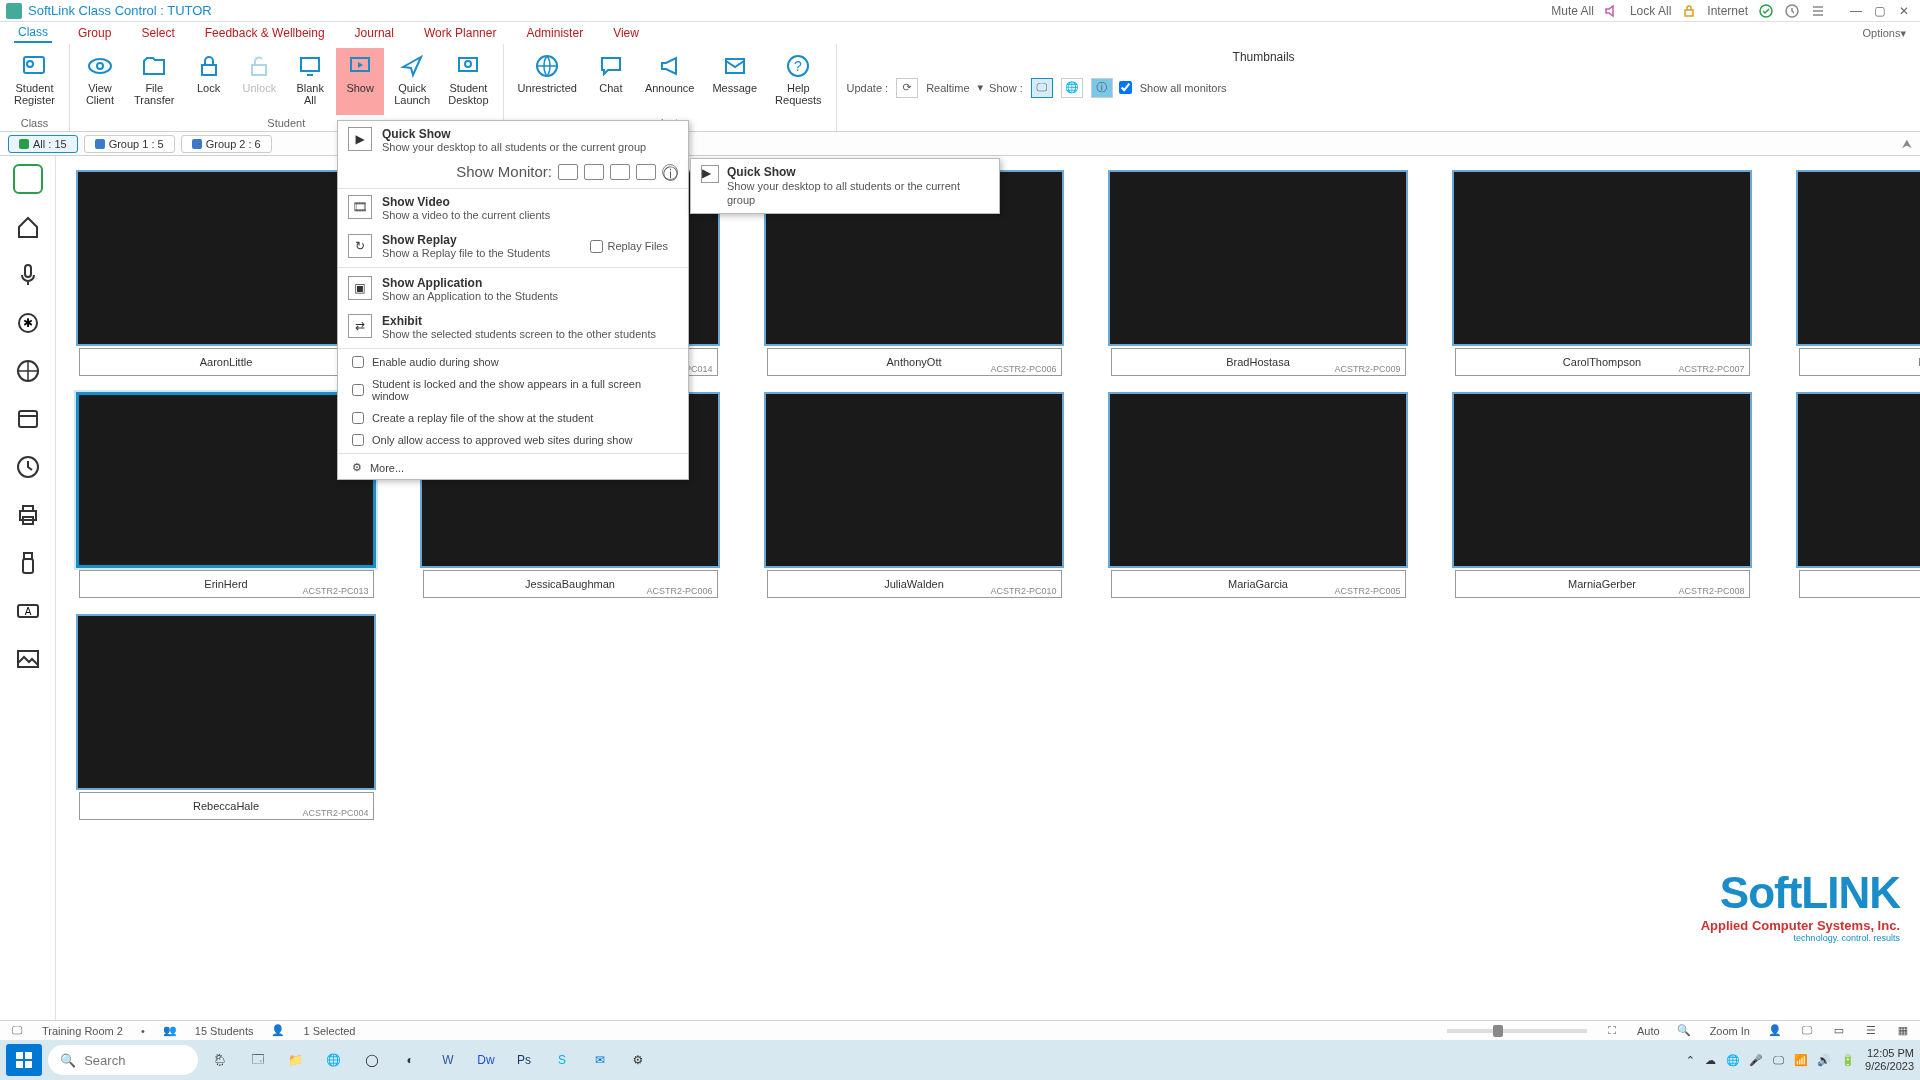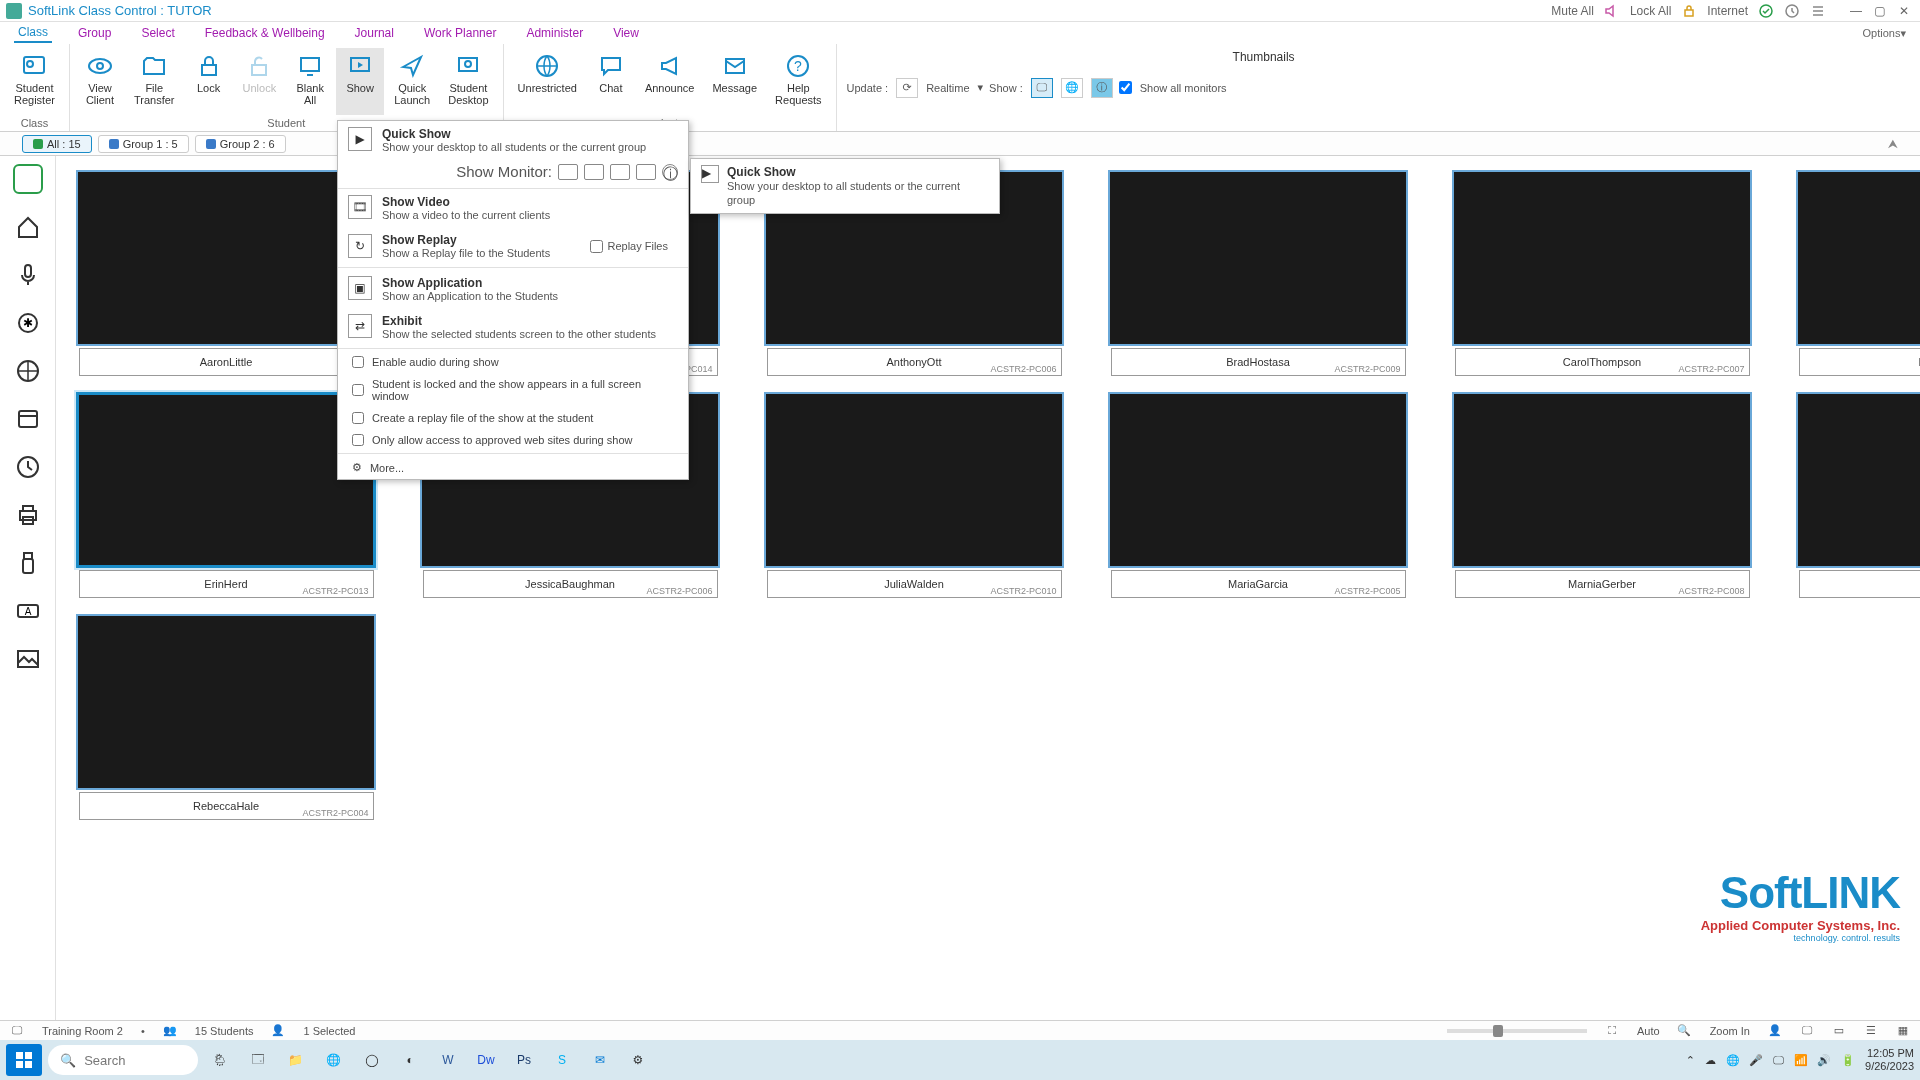--- a/index.html
+++ b/index.html
@@ -10,21 +10,21 @@
 .titlebar .app-icon { width: 16px; height: 16px; background: #4a9; border-radius: 2px; margin-right: 6px; }
 .titlebar .title { color: #1a8cc8; font-size: 13px; flex: 1; }
 .titlebar .right-controls { display: flex; align-items: center; gap: 10px; }
 .titlebar .right-controls span { color: #666; font-size: 12px; }
 .titlebar .ic { width: 16px; height: 16px; display: inline-flex; align-items: center; justify-content: center; }
 .win-btns { display: flex; gap: 4px; margin-left: 10px; }
 .win-btn { width: 20px; height: 16px; display: flex; align-items: center; justify-content: center; color: #666; }
 
 
 .menubar { height: 22px; display: flex; align-items: center; padding: 0 14px; gap: 22px; background: #fff; }
-.menubar .menu-item { font-size: 12px; color: #a21caf; padding: 2px 4px; }
+.menubar .menu-item { font-size: 12px; color: #b91c1c; padding: 2px 4px; }
 .menubar .menu-item.active { border-bottom: 2px solid #1a8cc8; color: #1a8cc8; }
 .menubar .spacer { flex: 1; }
 .menubar .options { font-size: 11px; color: #666; }
 
 
 .ribbon { height: 88px; background: #fff; border-bottom: 1px solid #d0d0d0; display: flex; }
 .ribbon-group { display: flex; flex-direction: column; border-right: 1px solid #e0e0e0; padding: 4px 6px 2px; }
 .ribbon-group .buttons { display: flex; flex: 1; gap: 2px; }
 .ribbon-group .group-label { text-align: center; font-size: 11px; color: #666; padding-top: 2px; }
 .ribbon-btn { display: flex; flex-direction: column; align-items: center; justify-content: flex-start; padding: 4px 8px; min-width: 48px; cursor: pointer; }
@@ -32,21 +32,21 @@
 .ribbon-btn .lbl { font-size: 11px; text-align: center; line-height: 12px; color: #333; white-space: pre-line; }
 .ribbon-btn.disabled .lbl { color: #bbb; }
 .ribbon-btn.disabled .ico svg { opacity: .35; }
 
 .ribbon-right { display: flex; padding: 6px 10px; gap: 6px; flex: 1; }
 .ribbon-right .row { display: flex; align-items: center; gap: 8px; font-size: 11px; color: #555; }
 .small-toggle { width: 22px; height: 20px; border: 1px solid #ccc; display: flex; align-items: center; justify-content: center; background: #fff; }
 .small-toggle.active { background: #d6ecf8; border-color: #1a8cc8; }
 
 
-.group-tabs { height: 24px; border-bottom: 1px solid #d0d0d0; display: flex; align-items: center; padding: 0 22px; gap: 6px; background: #fdfdfd; }
+.group-tabs { height: 24px; border-bottom: 1px solid #d0d0d0; display: flex; align-items: center; padding: 0 8px; gap: 6px; background: #fdfdfd; }
 .group-tab { display: flex; align-items: center; gap: 4px; padding: 2px 10px; border: 1px solid #ccc; border-radius: 3px; font-size: 11px; background: #fff; }
 .group-tab.active { background: #eaf4fb; border-color: #1a8cc8; }
 .group-tab .dot { width: 10px; height: 10px; border-radius: 2px; }
 
 
 .main { display: flex; height: calc(100% - 22px - 22px - 88px - 24px - 20px - 40px); }
 .side-rail { width: 56px; background: #fff; border-right: 1px solid #e0e0e0; display: flex; flex-direction: column; align-items: center; padding-top: 8px; gap: 18px; }
 .side-rail .rail-ico { width: 30px; height: 30px; display: flex; align-items: center; justify-content: center; color: #333; border: 2px solid #333; border-radius: 6px; }
 .side-rail .rail-ico.plain { border: none; }
 
@@ -237,21 +237,21 @@
       <div class="ribbon-btn">
           <div class="ico">
             <svg width="26" height="26" viewBox="0 0 26 26">
               <rect x="4" y="5" width="18" height="13" fill="none" stroke="#1a8cc8" stroke-width="2"></rect>
               <path d="M10 22h6" stroke="#1a8cc8" stroke-width="2"></path>
             </svg>
           </div>
           <div class="lbl">Blank
 All</div>
         </div>
-      <div class="ribbon-btn" style="background:#e5e5e5;">
+      <div class="ribbon-btn" style="background:#fca5a5;">
           <div class="ico">
             <svg width="26" height="26" viewBox="0 0 26 26">
               <rect x="4" y="5" width="18" height="13" fill="none" stroke="#1a8cc8" stroke-width="2"></rect>
               <path d="M11 9l5 3-5 3z" fill="#1a8cc8"></path>
             </svg>
           </div>
           <div class="lbl">Show</div>
         </div>
       <div class="ribbon-btn">
           <div class="ico">

